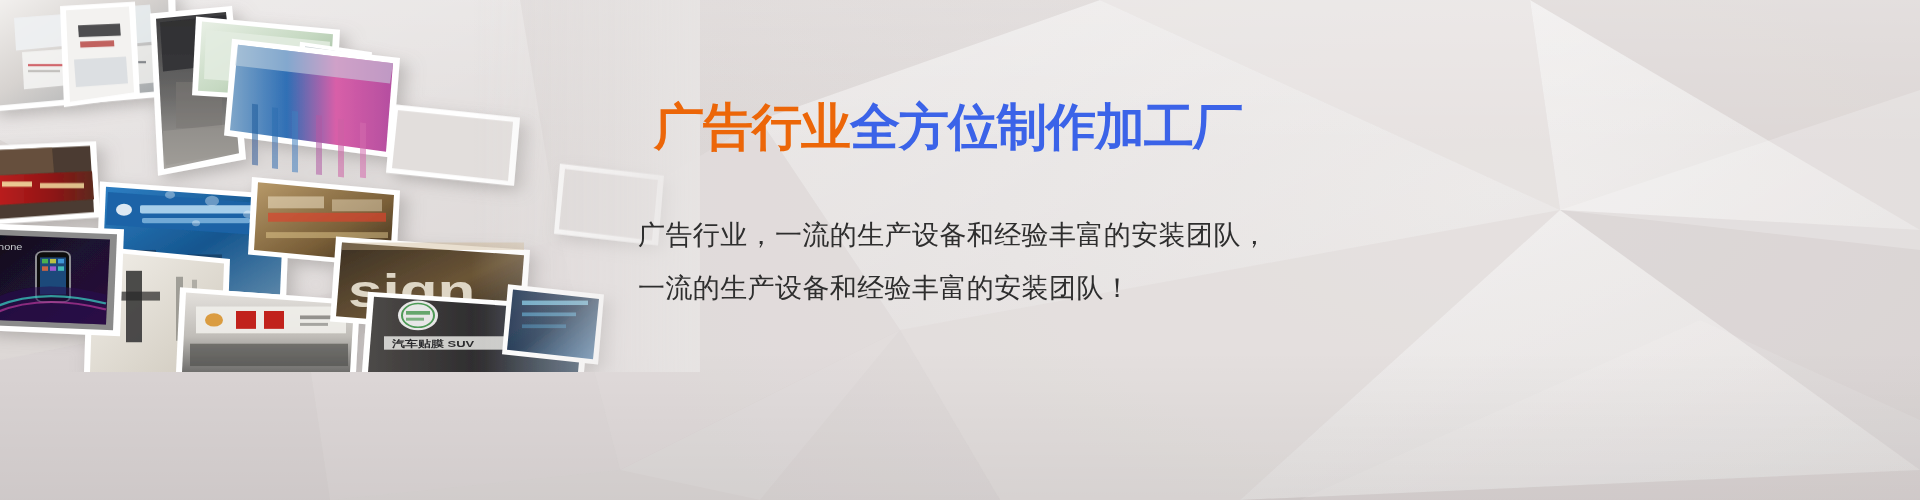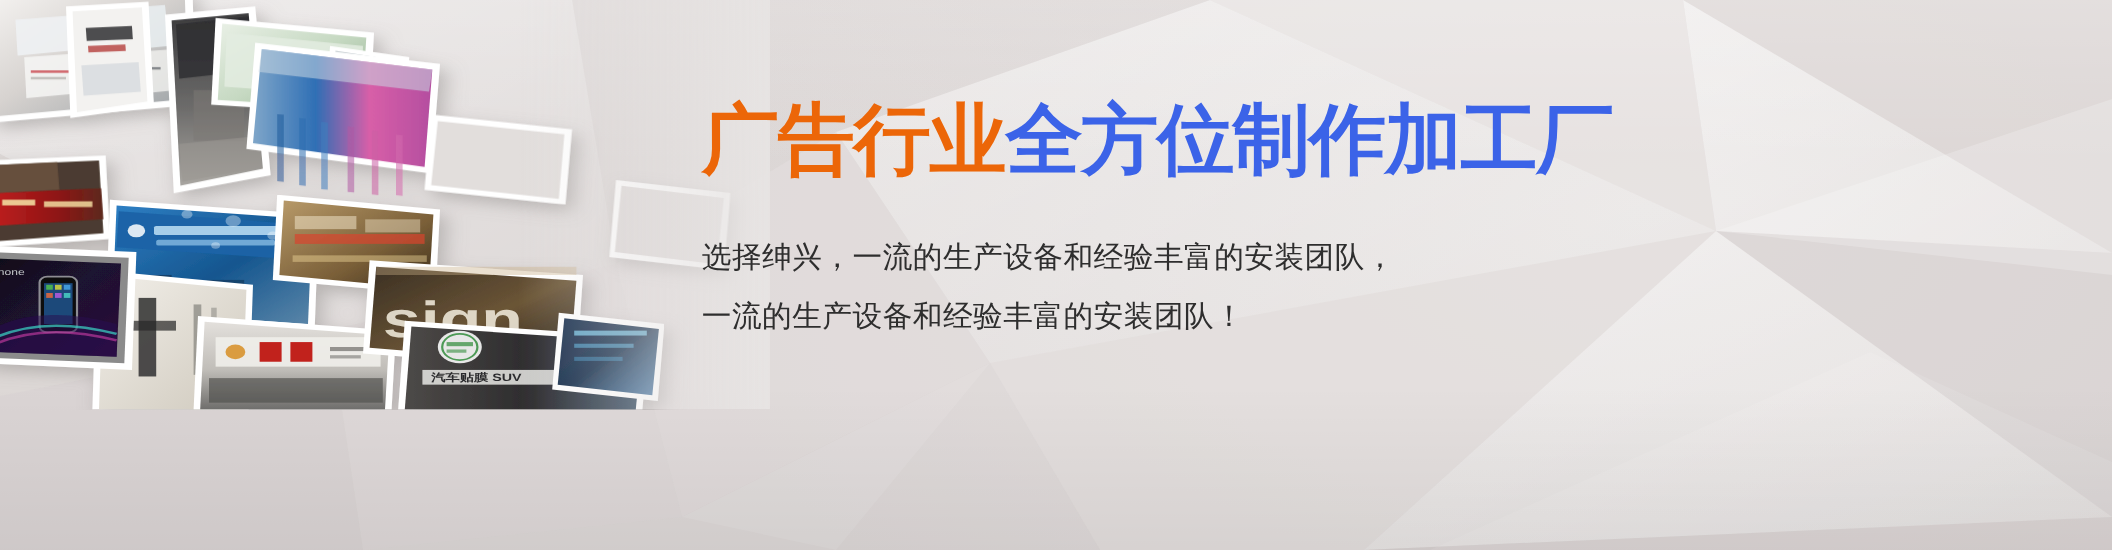--- a/index.html
+++ b/index.html
@@ -43,26 +43,27 @@
   }
   #collage svg { width:100%; height:100%; display:block; }
 
   
   #copy {
     position:absolute;
     left:638px; top:84px;
     width:900px;
   }
   .headline {
-    font-size:70px;
+    font-size:50px;
     line-height:86px;
     font-weight:bold;
     letter-spacing:-1px;
     white-space:nowrap;
     font-family:"DejaVu Sans","Liberation Sans",sans-serif;
+    margin-left:16px;
   }
   .hl-orange { color:#ec6608; }
   .hl-blue   { color:#3b63e8; }
 
   .sub {
     margin-top:38px;
     color:#2e2e2e;
     font-size:27px;
     line-height:53px;
     letter-spacing:0.4px;
@@ -392,19 +393,19 @@
     </svg>
   </div>
 
   <div id="copy">
 
     <div class="headline">
       <span class="hl-orange">广告行业</span><span class="hl-blue">全方位制作加工厂</span>
     </div>
 
     <div class="sub">
-      <div>选择绅兴，一流的生产设备和经验丰富的安装团队，</div>
+      <div>广告行业，一流的生产设备和经验丰富的安装团队，</div>
       <div>一流的生产设备和经验丰富的安装团队！</div>
     </div>
 
   </div>
 
 </div>
 
 </body></html>

